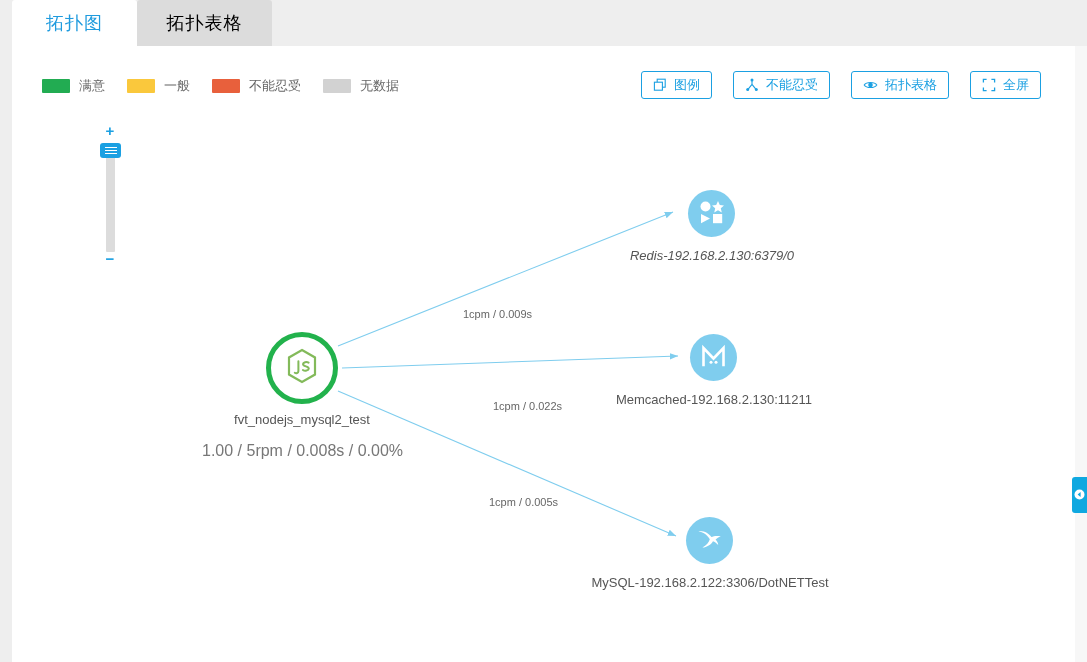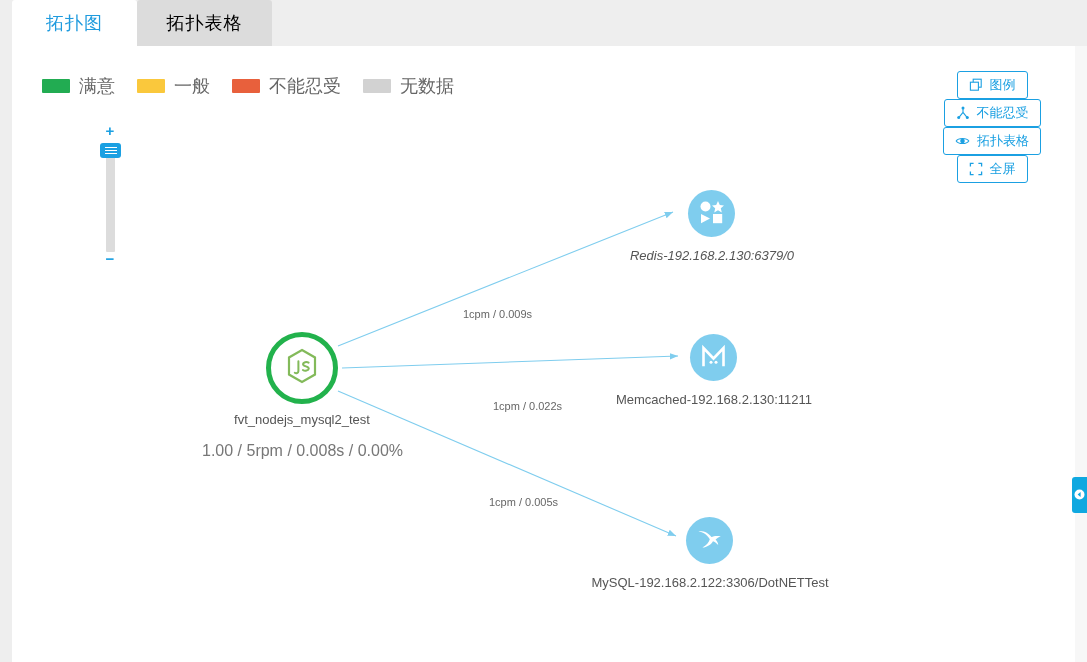--- a/index.html
+++ b/index.html
@@ -33,25 +33,25 @@
     position:absolute;left:1075px;top:46px;width:12px;height:616px;
     background:#f7f7f7;
   }
   
   #legend{
     position:absolute;left:30px;top:30px;height:20px;
     display:flex;align-items:center;
   }
   .legend-item{display:flex;align-items:center;margin-right:22px;}
   .legend-swatch{width:28px;height:14px;border-radius:1px;}
-  .legend-label{margin-left:9px;font-size:18px;color:#666666;white-space:nowrap;}
+  .legend-label{margin-left:9px;font-size:13px;color:#666666;white-space:nowrap;}
   
   #toolbar{
     position:absolute;right:34px;top:25px;
-    display:flex;align-items:center;flex-direction:column;
+    display:flex;align-items:center;
   }
   .tbtn{
     height:28px;border:1px solid #1ba0e2;border-radius:3px;
     color:#1ba0e2;background:#ffffff;font-size:13px;
     display:flex;align-items:center;padding:0 11px;margin-left:21px;
     cursor:pointer;box-sizing:border-box;white-space:nowrap;
   }
   .tbtn svg{margin-right:7px;display:block;}
   
   #zoomctl{position:absolute;left:76px;top:78px;width:48px;height:145px;}

